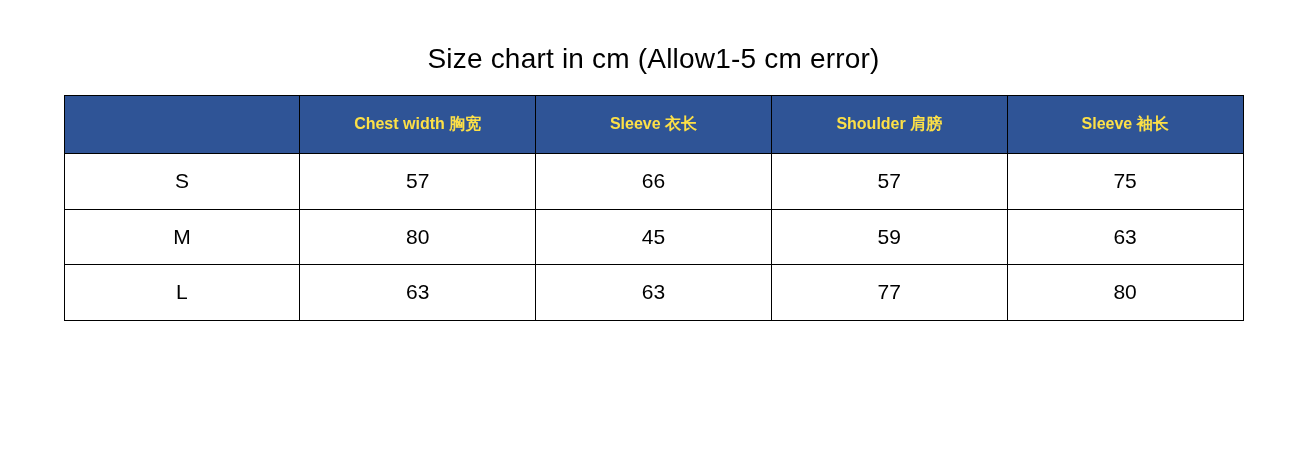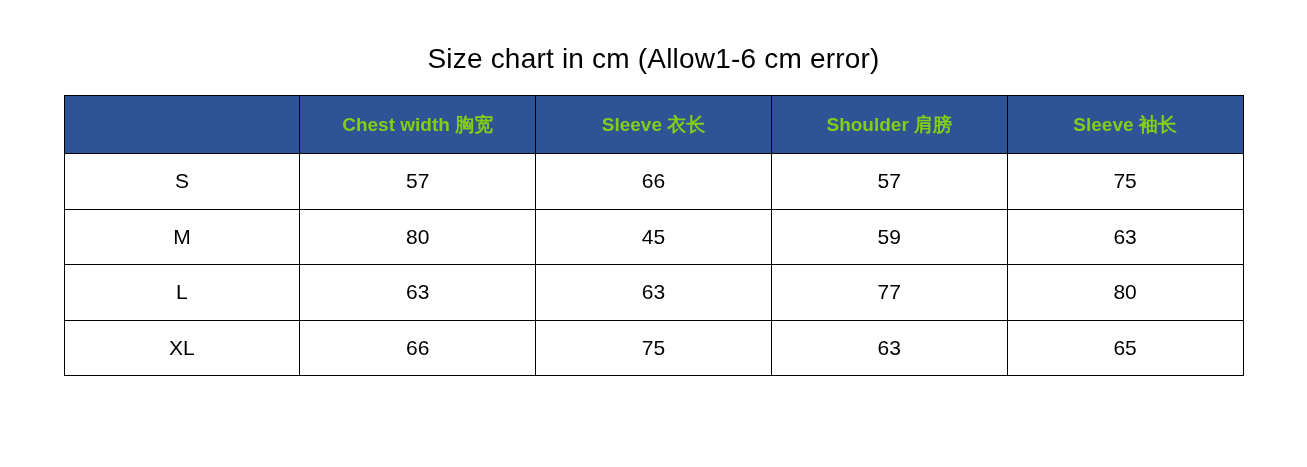--- a/index.html
+++ b/index.html
@@ -31,41 +31,41 @@
   }
   table.size-table th,
   table.size-table td {
     border: 1.5px solid #000000;
     text-align: center;
     vertical-align: middle;
     padding: 0;
   }
   table.size-table th {
     background: #2F5496;
-    color: #84cc16;
+    color: #fde047;
     font-weight: bold;
-    font-size: 19px;
+    font-size: 16px;
     height: 57px;
   }
   table.size-table td {
     font-size: 21px;
     height: 54.5px;
   }
   .footer {
     text-align: center;
     font-size: 23px;
     margin-top: 16px;
   }
 </style>
 </head>
 <body>
 
 <div class="canvas">
 
-  <div class="title">Size chart in cm (Allow1-6 cm error)</div>
+  <div class="title">Size chart in cm (Allow1-5 cm error)</div>
 
   <table class="size-table">
     <thead>
       <tr>
         <th></th>
         <th>Chest width 胸宽</th>
         <th>Sleeve 衣长</th>
         <th>Shoulder 肩膀</th>
         <th>Sleeve 袖长</th>
       </tr>
@@ -85,24 +85,17 @@
         <td>59</td>
         <td>63</td>
       </tr>
       <tr>
         <td>L</td>
         <td>63</td>
         <td>63</td>
         <td>77</td>
         <td>80</td>
       </tr>
-      <tr>
-        <td>XL</td>
-        <td>66</td>
-        <td>75</td>
-        <td>63</td>
-        <td>65</td>
-      </tr>
     </tbody>
   </table>
 
 
 </div>
 
 </body></html>

